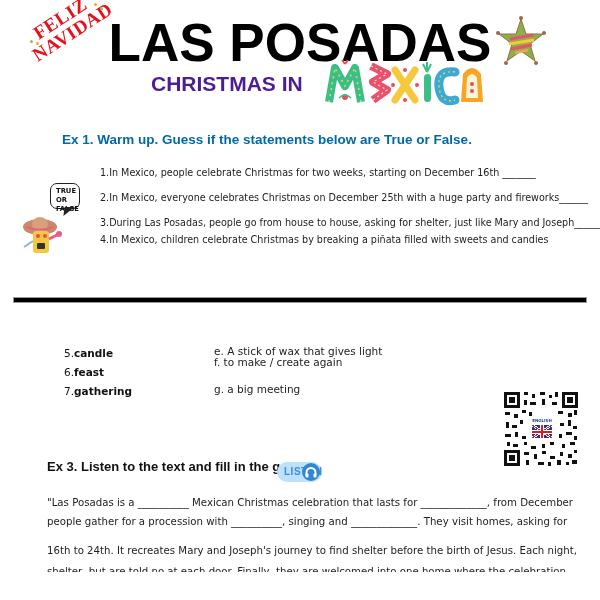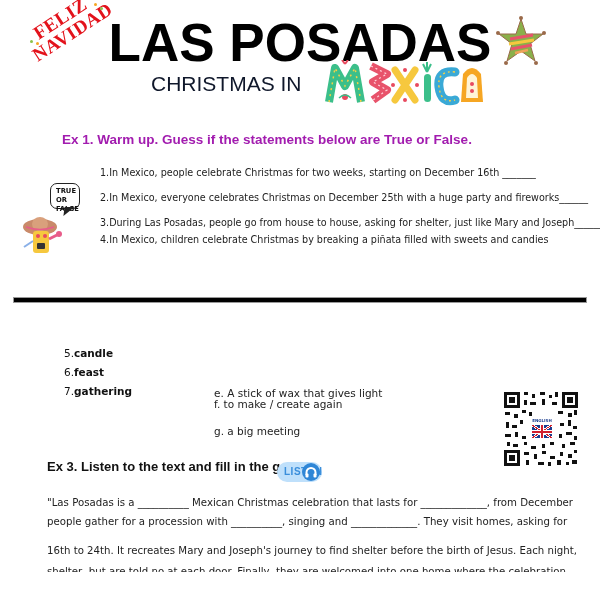--- a/index.html
+++ b/index.html
@@ -9,40 +9,40 @@
 
   
   .feliz { left:22px; top:4px; width:110px; height:70px; transform:rotate(-33deg); transform-origin:50% 50%;
            color:#e3121b; font-family:"Liberation Serif", serif; font-weight:bold; text-align:center; line-height:18px; }
   .feliz .l1 { font-size:19px; letter-spacing:0.5px; display:block; margin-left:-6px; }
   .feliz .l2 { font-size:19px; letter-spacing:0.5px; display:block; }
   .dot { position:absolute; width:3px; height:3px; border-radius:50%; }
 
   .title { left:0; width:600px; top:12px; text-align:center; font-family:"Liberation Sans", sans-serif;
            font-size:53px; font-weight:bold; letter-spacing:0px; color:#000; }
-  .subtitle { left:151px; top:72px; font-family:"Liberation Sans", sans-serif; font-size:21px; font-weight:normal; color:#0f172a; }
+  .subtitle { left:151px; top:72px; font-family:"Liberation Sans", sans-serif; font-size:21px; font-weight:bold; color:#4c1d95; }
   .mexico { left:325px; top:60px; width:162px; height:46px; }
 
   .pinata { left:493px; top:15px; width:56px; height:52px; }
 
   
-  .ex1-title { left:36px; top:132px; font-family:"Liberation Sans", sans-serif; font-weight:bold; font-size:13.5px; color:#a21caf;padding-left:26px; }
+  .ex1-title { left:36px; top:132px; font-family:"Liberation Sans", sans-serif; font-weight:bold; font-size:13.5px; color:#0369a1;padding-left:26px; }
   .stmt { left:100px; font-size:9.6px; color:#222; white-space:nowrap; }
   .bubble { left:50px; top:183px; width:30px; height:26px; border:1.5px solid #222; border-radius:7px;
             font-size:6.8px; font-weight:bold; line-height:9px; padding:3px 0 0 5px; box-sizing:border-box; background:#fff; }
   .bubble-tail { left:62px; top:207px; width:0; height:0; border-left:4px solid transparent; border-right:6px solid transparent; border-top:9px solid #222; transform:skewX(-30deg); }
   .mascot { left:18px; top:213px; width:50px; height:44px; }
 
   
   .divider { left:13px; top:297px; width:574px; height:6px; background:#000; border:1px solid #999; box-sizing:border-box; }
 
   
   .vocab-word { left:64px; font-size:10.5px; color:#111; }
   .vocab-word b { font-weight:bold; }
-  .vocab-def { left:214px; font-size:10.5px; color:#222;margin-top:42px; }
+  .vocab-def { left:214px; font-size:10.5px; color:#222; }
 
   .qr { left:502px; top:390px; width:78px; height:78px; }
 
   
   .ex3-title { left:47px; top:459px; font-family:"Liberation Sans", sans-serif; font-weight:bold; font-size:13px; color:#111; }
   .listen-btn { left:277px; top:462px; width:45px; height:20px; background:#bfe0fb; border-radius:10px;
                 font-family:"Liberation Sans", sans-serif; font-weight:bold; font-size:10px; color:#3a8edb; box-sizing:border-box; padding:4px 0 3px 7px; letter-spacing:0.5px; cursor:pointer; }
   .listen-icon { position:absolute; right:2px; top:1px; width:18px; height:18px; border-radius:50%; background:#2f86d6; }
   .para { left:47px; font-size:10.2px; color:#222; white-space:nowrap; }
   .cutline { left:47px; top:566px; width:520px; height:6px; overflow:hidden; }

